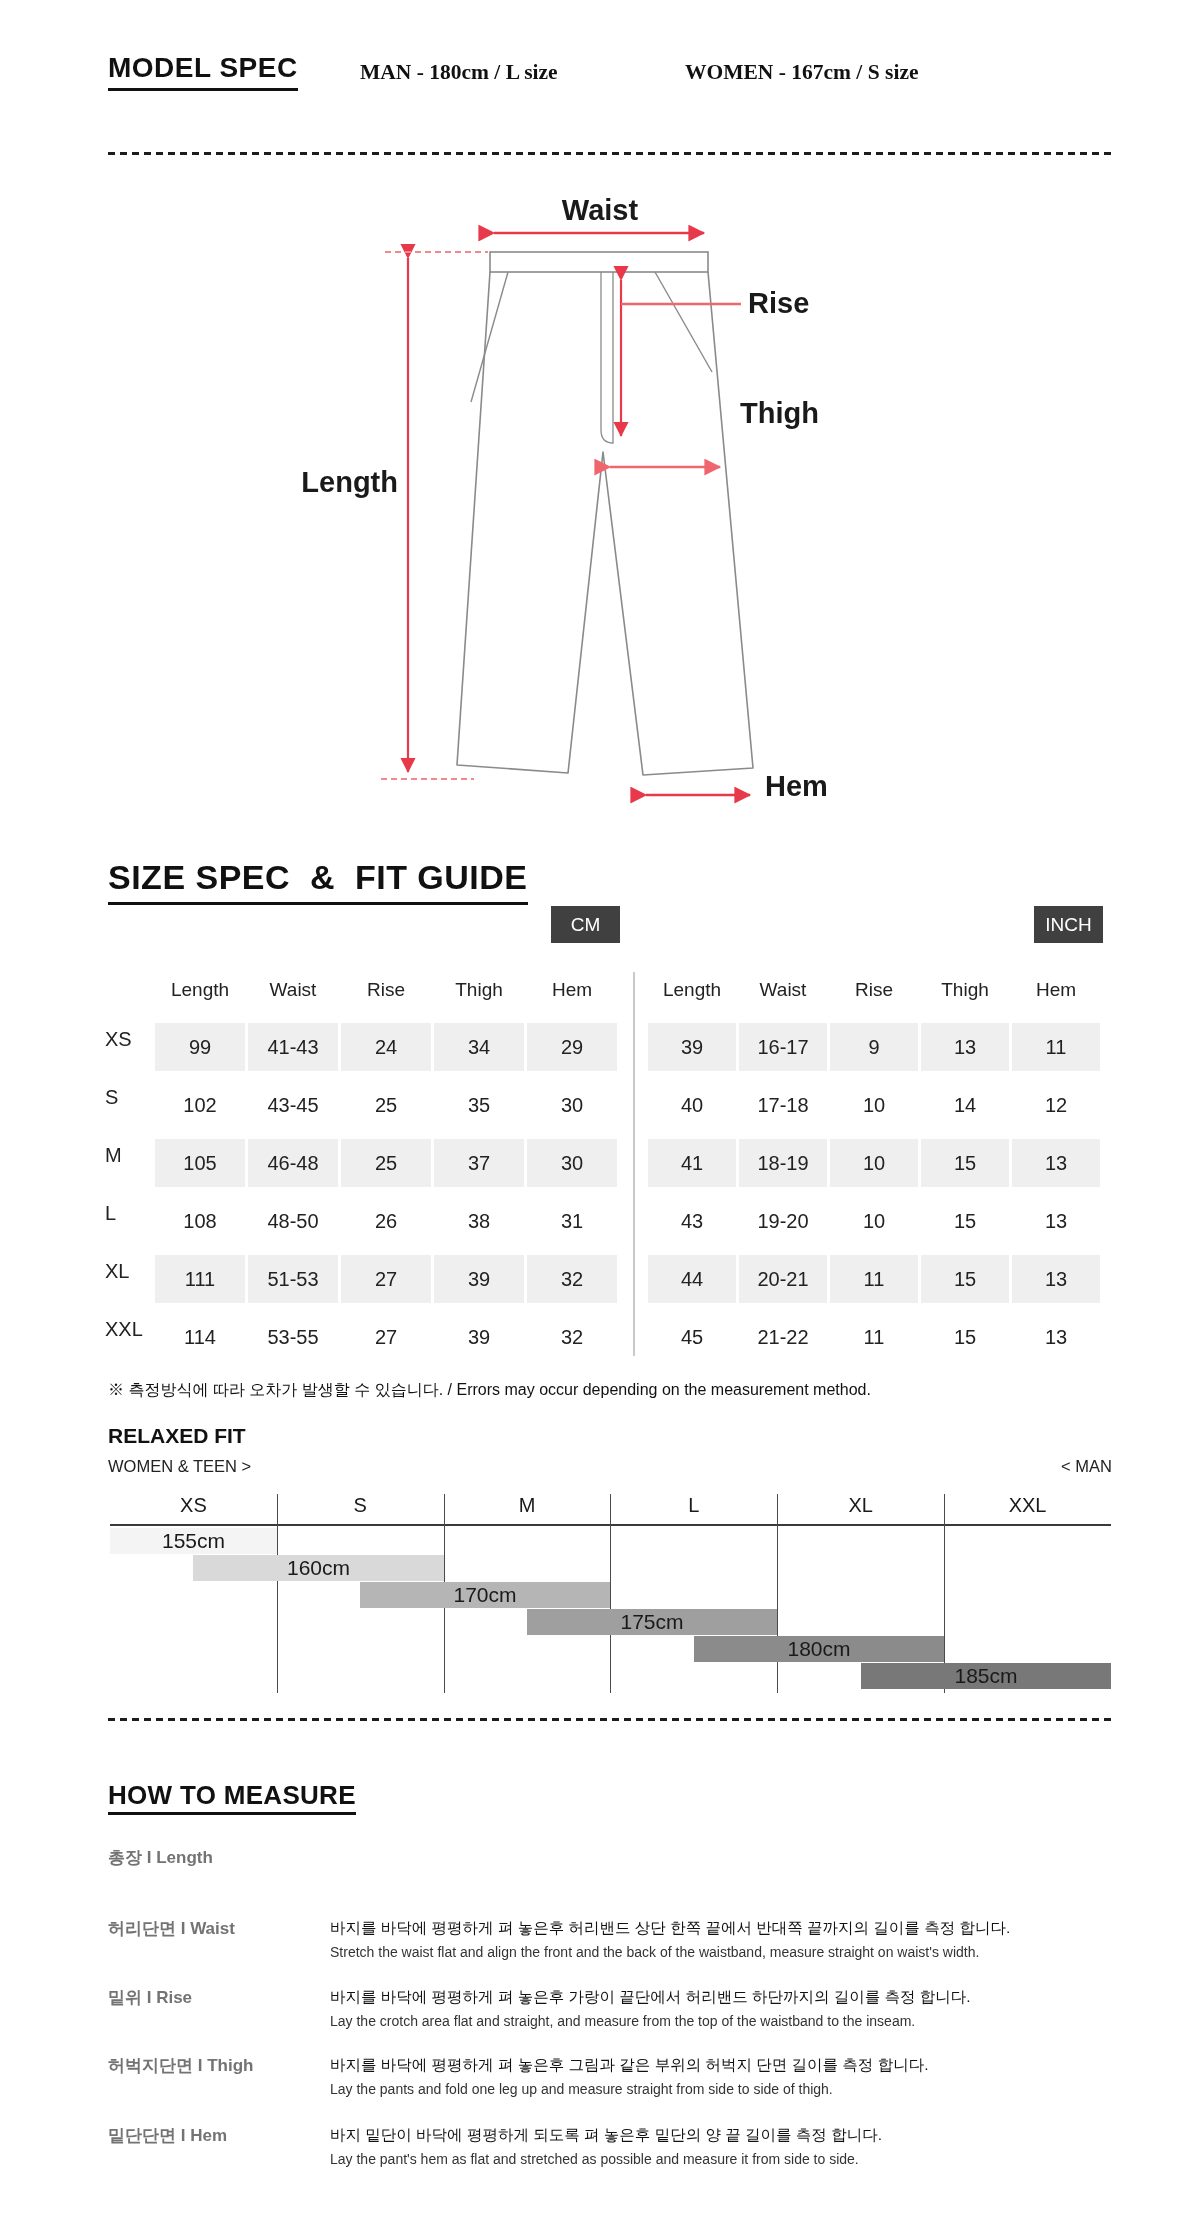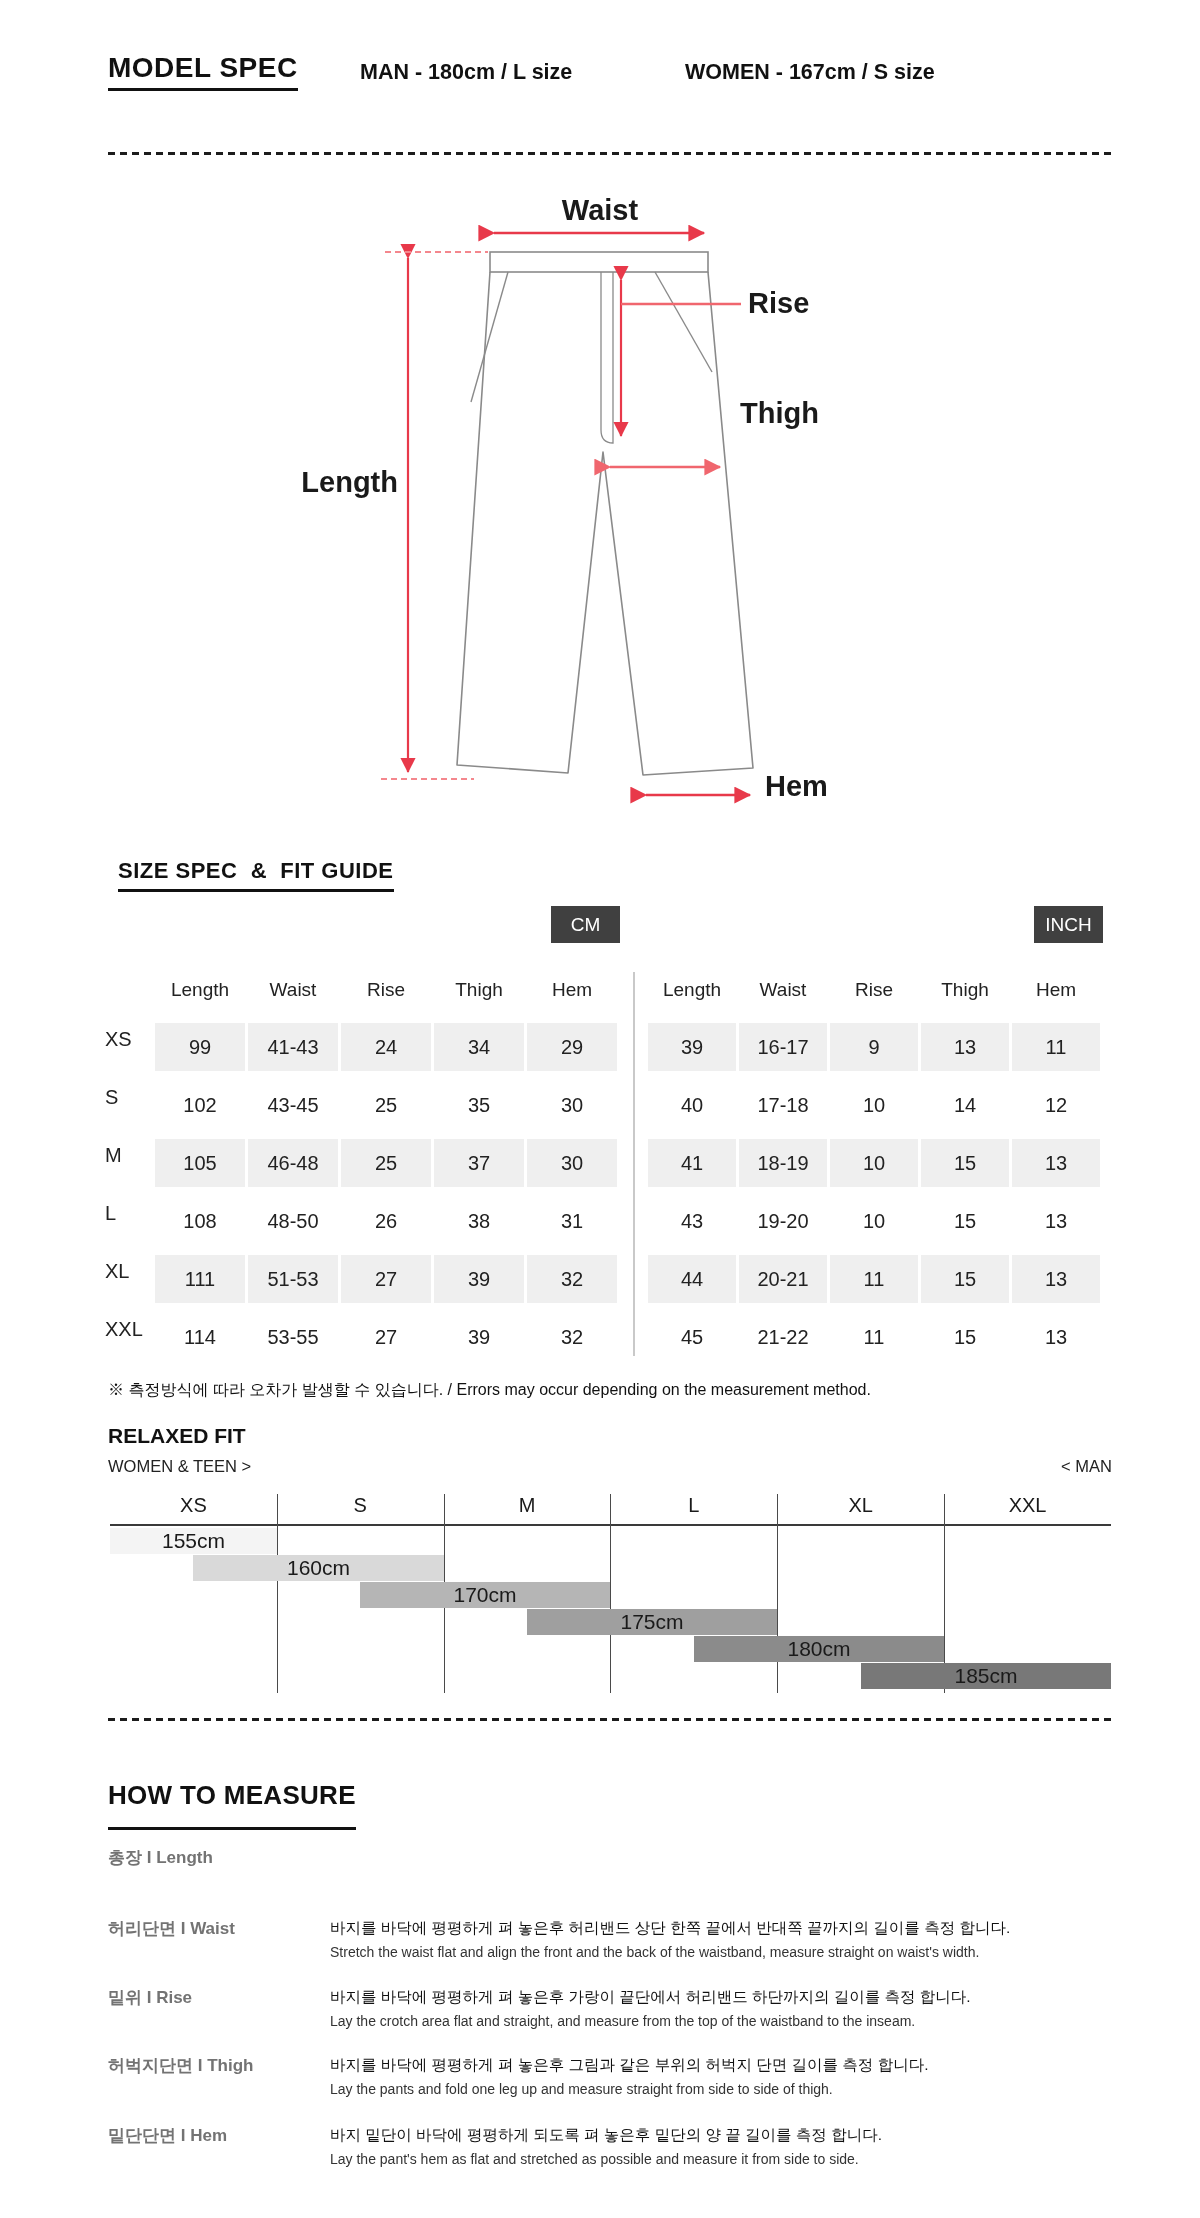--- a/index.html
+++ b/index.html
@@ -2,21 +2,21 @@
 <html><head>
 <meta charset="utf-8">
 <style>
   html,body{margin:0;padding:0;background:#fff;}
   .page{position:relative;width:1200px;height:2218px;background:#ffffff;
         font-family:"Liberation Sans",sans-serif;color:#111;overflow:hidden;}
   .abs{position:absolute;}
   
   .model-title{left:108px;top:52px;font-size:28px;font-weight:700;letter-spacing:.5px;
                border-bottom:3.5px solid #111;padding-bottom:4px;}
-  .model-sub{top:60px;font-size:21.5px;font-weight:700;}
+  .model-sub{top:60px;font-size:21.5px;font-weight:700;font-family:Liberation Serif, serif;}
   
   .dashline{left:108px;width:1004px;height:3px;
             background:repeating-linear-gradient(90deg,#1c1c1c 0 7px,transparent 7px 12px);}
   
   .section-title{font-weight:700;border-bottom:3px solid #111;padding-bottom:5px;
                  white-space:pre;letter-spacing:.5px;}
   .badge{width:69px;height:37px;background:#404040;color:#fff;font-size:19px;
          display:flex;align-items:center;justify-content:center;}
   .spec-grid{display:grid;grid-template-rows:40px repeat(6,58px);
              column-gap:3px;row-gap:0;font-size:20px;color:#222;}
@@ -33,21 +33,21 @@
   .fit-sub{top:1457px;font-size:16.5px;color:#222;}
   .fit-chart{left:110px;top:1494px;width:1001px;height:200px;}
   .fit-labels{position:absolute;left:0;top:0;width:1001px;height:28px;display:flex;}
   .fit-labels span{flex:1;text-align:center;font-size:20px;font-weight:500;color:#1a1a1a;}
   .fit-topline{position:absolute;left:0;top:30px;width:1001px;height:2px;background:#3a3a3a;}
   .vline{position:absolute;top:0;width:1px;height:199px;background:#4a4a4a;}
   .hbar{position:absolute;height:26px;display:flex;align-items:center;justify-content:center;
         font-size:21px;color:#1a1a1a;}
   
   .htm-title{left:108px;top:1780px;font-size:26px;font-weight:700;letter-spacing:.3px;
-             border-bottom:3px solid #111;padding-bottom:16px;}
+             border-bottom:3px solid #111;padding-bottom:1px;}
   .m-label{left:108px;width:215px;font-size:17px;font-weight:700;color:#737373;}
   .m-body{left:330px;width:780px;}
   .m-kr{font-size:15.5px;color:#111;line-height:21px;}
   .m-en{font-size:14px;color:#333;line-height:18px;margin-top:5px;}
   svg text{font-family:"Liberation Sans",sans-serif;}
 </style>
 </head>
 <body>
 
 <div class="page">
@@ -87,21 +87,21 @@
 
     <line x1="646" y1="795" x2="750" y2="795" stroke="#e8394a" stroke-width="2.4" marker-start="url(#ahr)" marker-end="url(#ahr)"></line>
 
     <text x="600" y="220" text-anchor="middle" font-size="29" font-weight="700" fill="#1a1a1a">Waist</text>
     <text x="748" y="313" text-anchor="start" font-size="29" font-weight="700" fill="#1a1a1a">Rise</text>
     <text x="740" y="423" text-anchor="start" font-size="29" font-weight="700" fill="#1a1a1a">Thigh</text>
     <text x="398" y="492" text-anchor="end" font-size="29" font-weight="700" fill="#1a1a1a">Length</text>
     <text x="765" y="796" text-anchor="start" font-size="29" font-weight="700" fill="#1a1a1a">Hem</text>
   </svg>
 
-  <div class="abs section-title" style="left:118px;top:858px;font-size:22px;">SIZE SPEC  &amp;  FIT GUIDE</div>
+  <div class="abs section-title" style="left:108px;top:858px;font-size:34px;">SIZE SPEC  &amp;  FIT GUIDE</div>
 
   <div class="abs badge" style="left:551px;top:906px;">CM</div>
   <div class="abs badge" style="left:1034px;top:906px;">INCH</div>
 
   <div class="abs spec-grid grid-l">
     <div class="hcell"></div>
     <div class="hcell">Length</div>
     <div class="hcell">Waist</div>
     <div class="hcell">Rise</div>
     <div class="hcell">Thigh</div>

